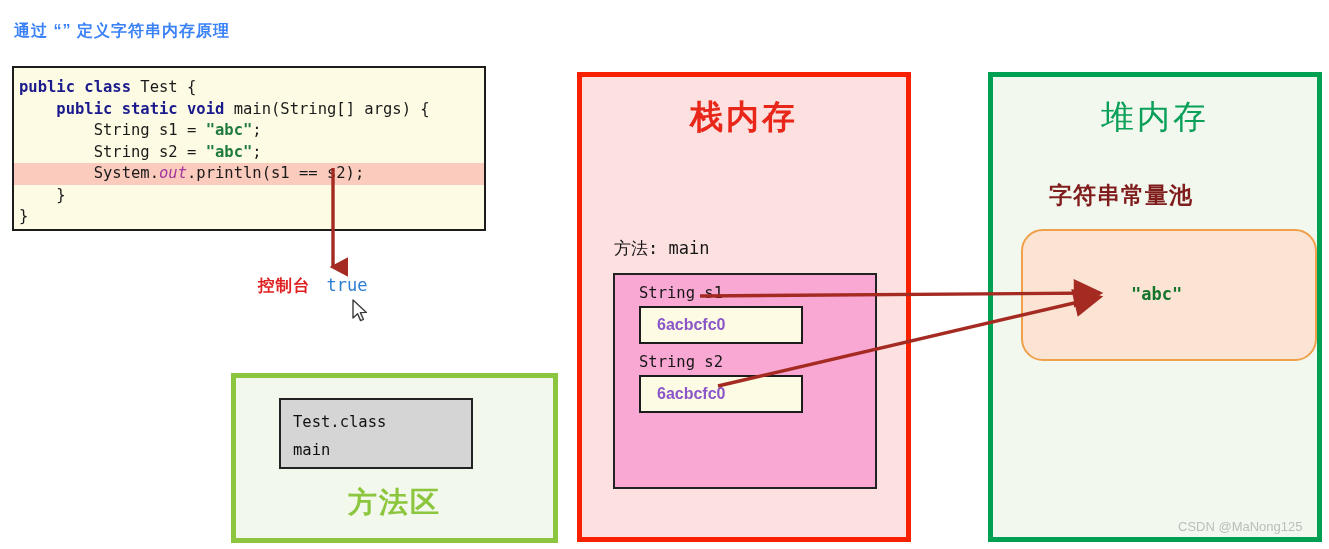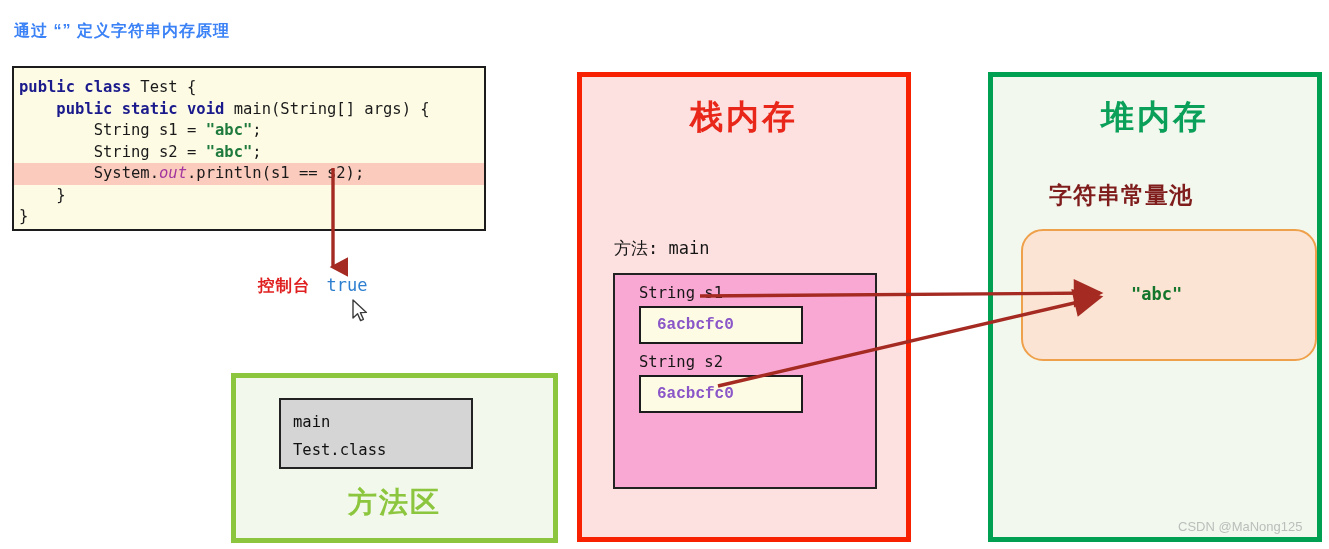--- a/index.html
+++ b/index.html
@@ -182,21 +182,21 @@
     width: 164px;
     height: 38px;
     border: 2px solid #1c1c1c;
     background: #fdfbe4;
     box-sizing: border-box;
     display: flex;
     align-items: center;
     padding-left: 16px;
   }
   .var-value {
-    font-family: Liberation Mono, monospace;
+    font-family: Liberation Sans, sans-serif;
     font-size: 16px;
     font-weight: bold;
     color: #8a56c8;
   }
 
   
   #heap-memory {
     position: absolute;
     left: 988px;
     top: 72px;
@@ -206,21 +206,21 @@
     background: #f3f8ef;
     box-sizing: border-box;
   }
   #heap-title {
     position: absolute;
     left: 0;
     right: 0;
     top: 18px;
     text-align: center;
     font-size: 33px;
-    font-weight: bold;
+    font-weight: normal;
     color: #0ba059;
     letter-spacing: 3px;
   }
   #string-pool-label {
     position: absolute;
     left: 56px;
     top: 103px;
     font-size: 23px;
     font-weight: bold;
     color: #7f1d1d;
@@ -294,22 +294,22 @@
 <div id="console-row">
   <span id="console-label">控制台</span>
   <span id="console-value">true</span>
 </div>
 <svg id="mouse-cursor" viewBox="0 0 18 26">
   <path d="M1,1 L1,19 L5.6,14.7 L8.6,21.6 L11.4,20.3 L8.4,13.6 L14.4,13.4 Z" fill="#ffffff" stroke="#3c3c3c" stroke-width="1.4" stroke-linejoin="round"></path>
 </svg>
 
 <div id="method-area">
   <div id="method-class-box">
+    <div class="method-box-line">Test.class</div>
     <div class="method-box-line">main</div>
-    <div class="method-box-line">Test.class</div>
   </div>
   <div id="method-area-label">方法区</div>
 </div>
 
 <div id="stack-memory">
   <div id="stack-title">栈内存</div>
   <div id="stack-method-label">方法: main</div>
   <div id="stack-frame">
     <div class="var-name">String s1</div>
     <div class="var-value-box">

